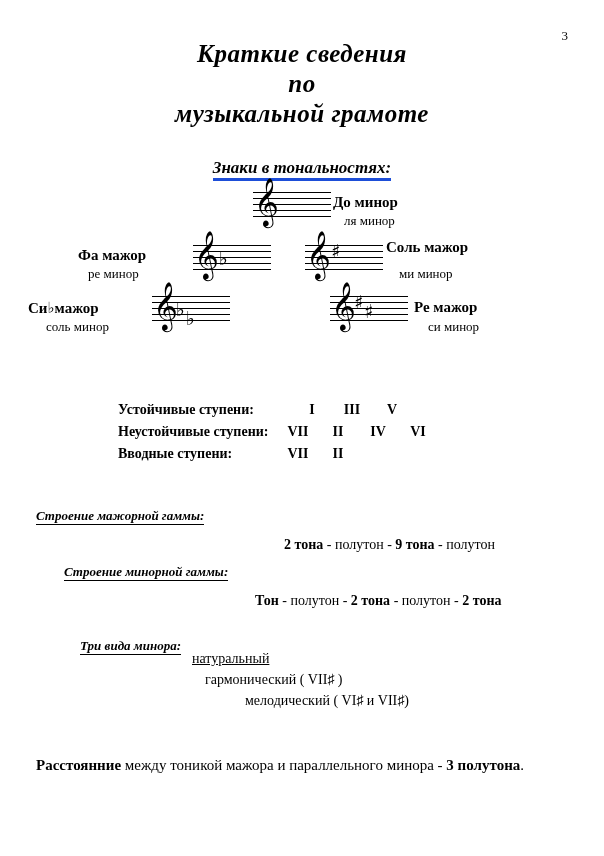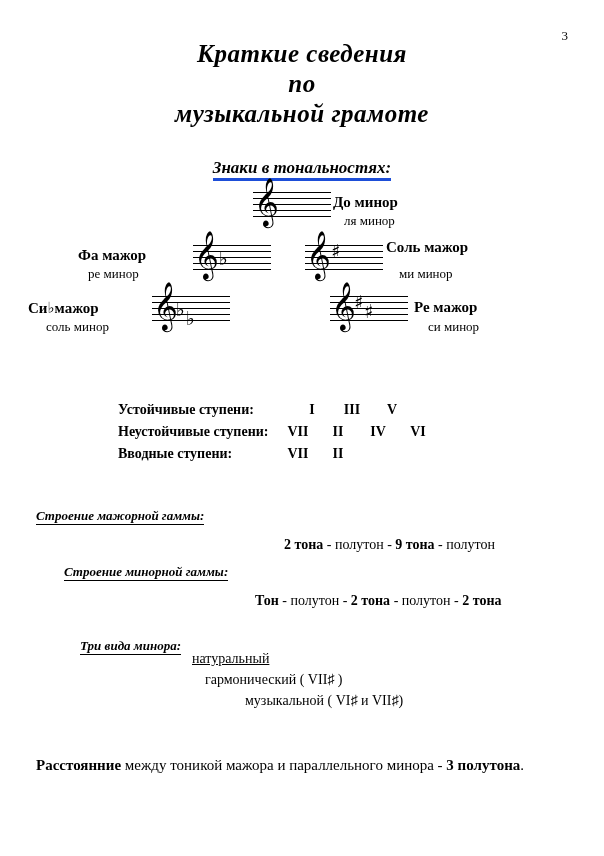--- a/index.html
+++ b/index.html
@@ -284,19 +284,19 @@
     <span>полутон</span>
     <span>-</span>
     <b>2 тона</b>
   </div>
 
   <div class="h-left" style="left:36px; top:638px;margin-left:44px;">
     <span>Три вида минора:</span>
   </div>
   <div class="kind" style="left:192px; top:651px;text-decoration:underline;">натуральный</div>
   <div class="kind" style="left:205px; top:672px;">гармонический ( VII♯ )</div>
-  <div class="kind" style="left:245px; top:693px;">музыкальной ( VI♯ и  VII♯)</div>
+  <div class="kind" style="left:245px; top:693px;">мелодический ( VI♯ и  VII♯)</div>
 
   <div class="bottom" style="left:36px; top:757px;">
     <b>Расстоянние</b><span> между тоникой мажора и параллельного минора - </span><b>3 полутона</b><span>.</span>
   </div>
 
 </div>
 
 </body></html>

